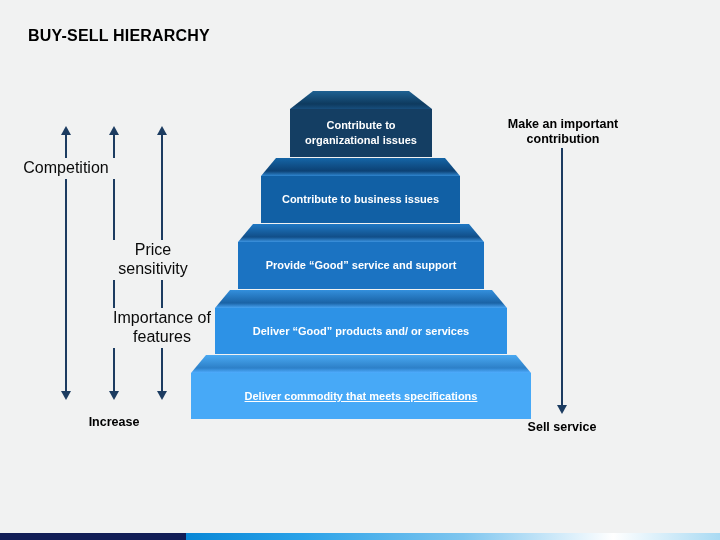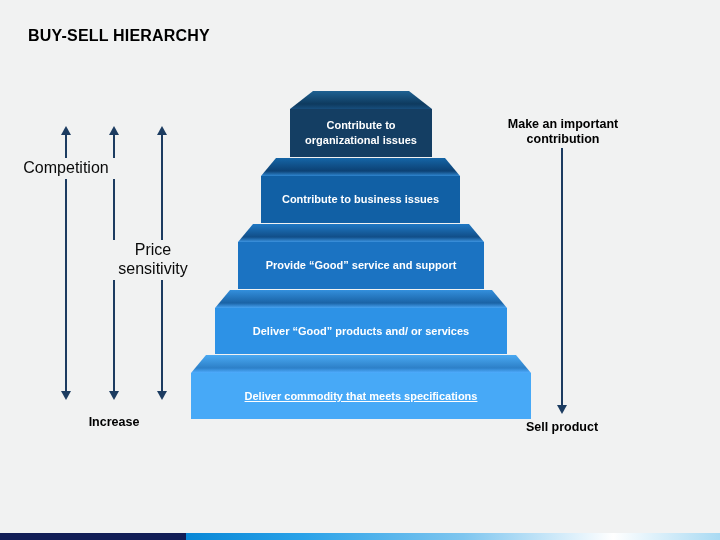--- a/index.html
+++ b/index.html
@@ -82,24 +82,25 @@
 </style>
 </head>
 <body>
 
 <div class="slide" style="background: rgb(241, 242, 242);">
 
   <h1 class="title">BUY-SELL HIERARCHY</h1>
 
   <div class="lbl lbl-competition">Competition</div>
   <div class="lbl lbl-price">Price sensitivity</div>
+  <div class="lbl lbl-importance">Importance of features</div>
   <div class="lbl bold lbl-increase">Increase</div>
 
   <div class="lbl bold lbl-make">Make an important contribution</div>
-  <div class="lbl bold lbl-sell">Sell product</div>
+  <div class="lbl bold lbl-sell">Sell service</div>
 
   <div class="varrow a1">
     <div class="head-up"></div>
     <div class="shaft"></div>
     <div class="head-down"></div>
   </div>
   <div class="varrow a2">
     <div class="head-up"></div>
     <div class="shaft"></div>
     <div class="head-down"></div>

